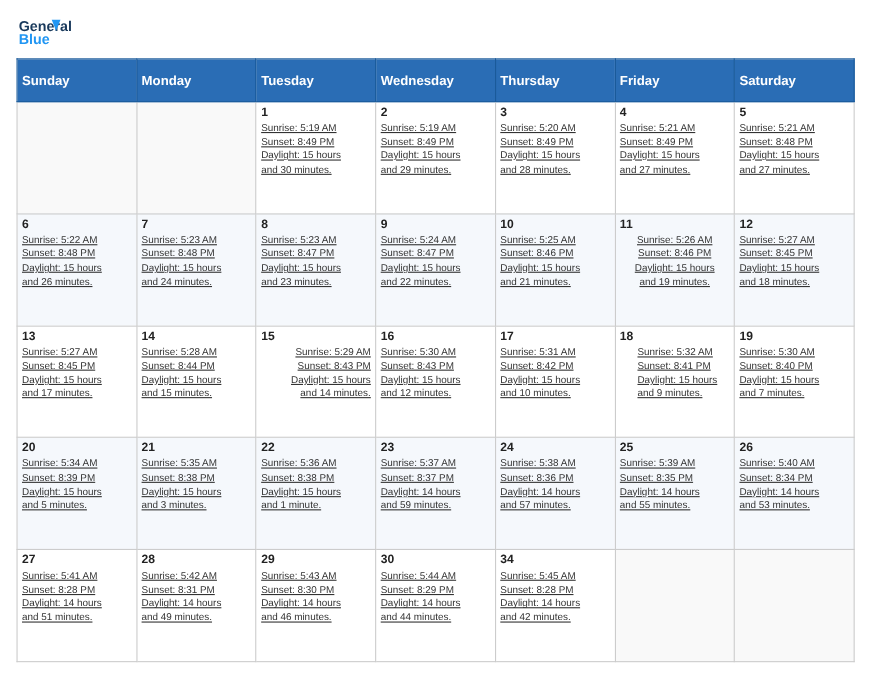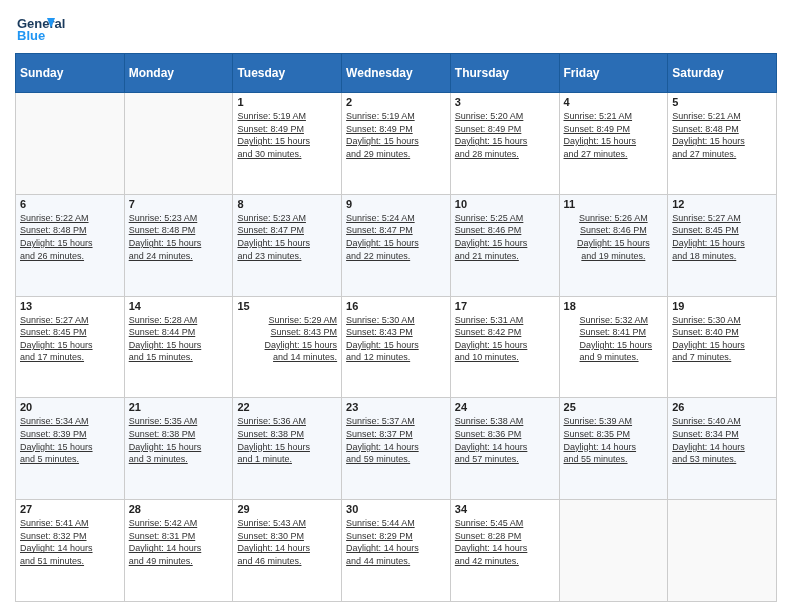--- a/index.html
+++ b/index.html
@@ -312,21 +312,21 @@
             <div class="day-info" style="white-space: pre-line;">Sunrise: 5:40 AM
 Sunset: 8:34 PM
 Daylight: 14 hours
 and 53 minutes.</div>
           </td>
         </tr>
         <tr>
           <td>
             <span class="day-number">27</span>
             <div class="day-info" style="white-space: pre-line;">Sunrise: 5:41 AM
-Sunset: 8:32 PM
+Sunset: 8:28 PM
 Daylight: 14 hours
 and 51 minutes.</div>
           </td>
           <td>
             <span class="day-number">28</span>
             <div class="day-info" style="white-space: pre-line;">Sunrise: 5:42 AM
 Sunset: 8:31 PM
 Daylight: 14 hours
 and 49 minutes.</div>
           </td>

